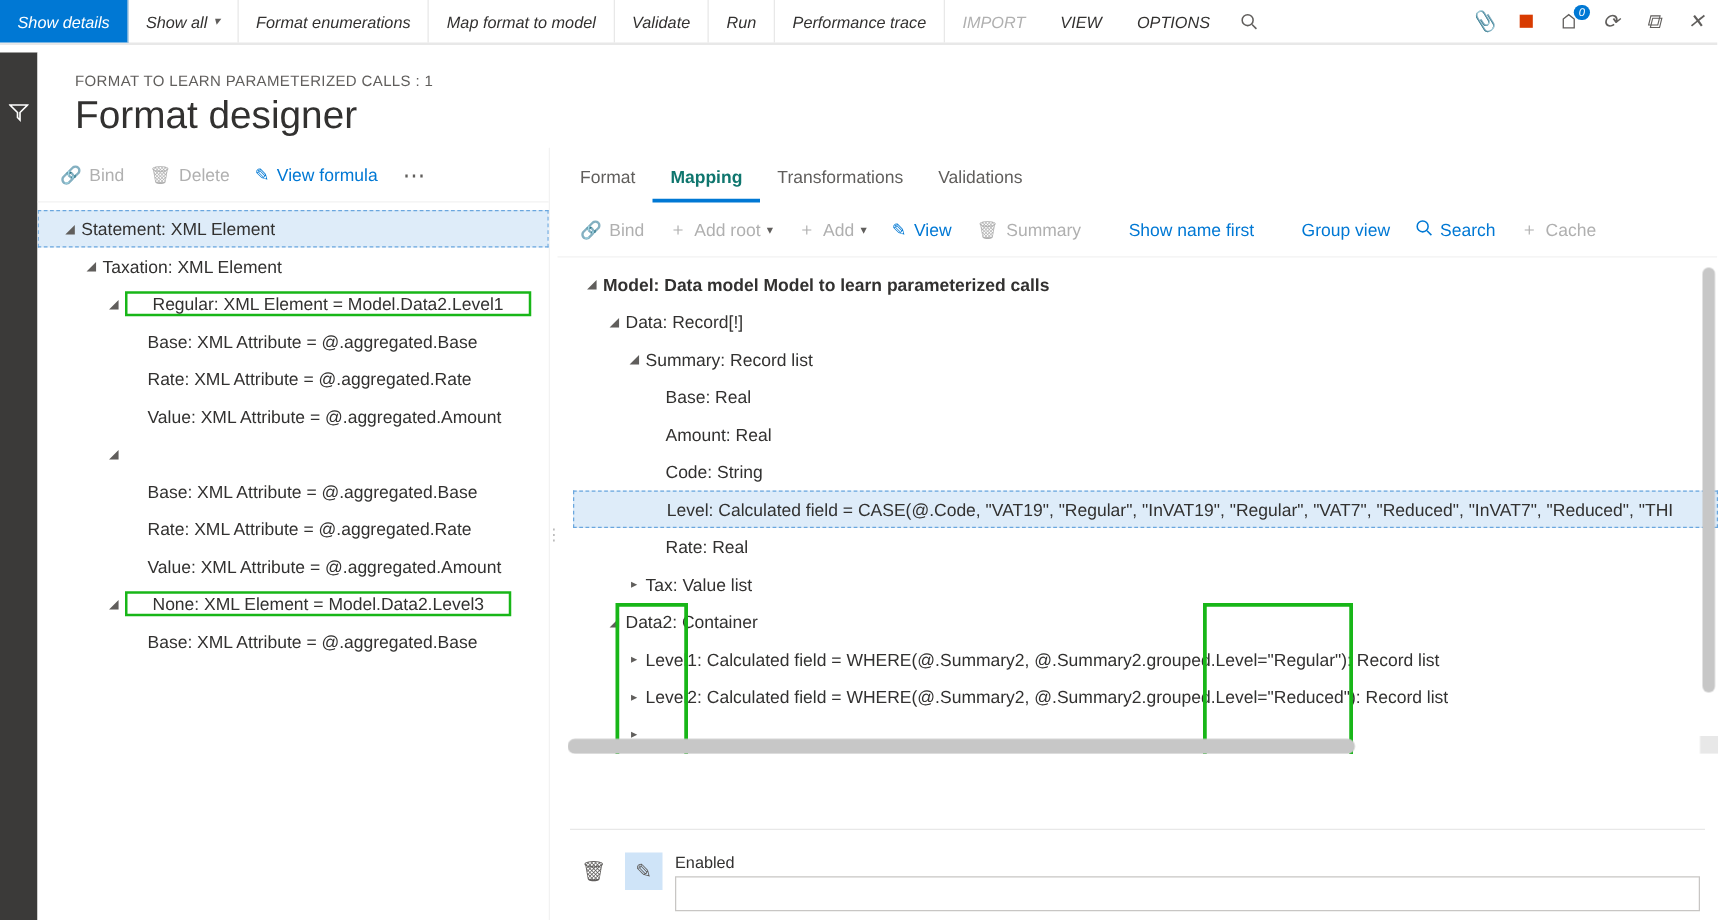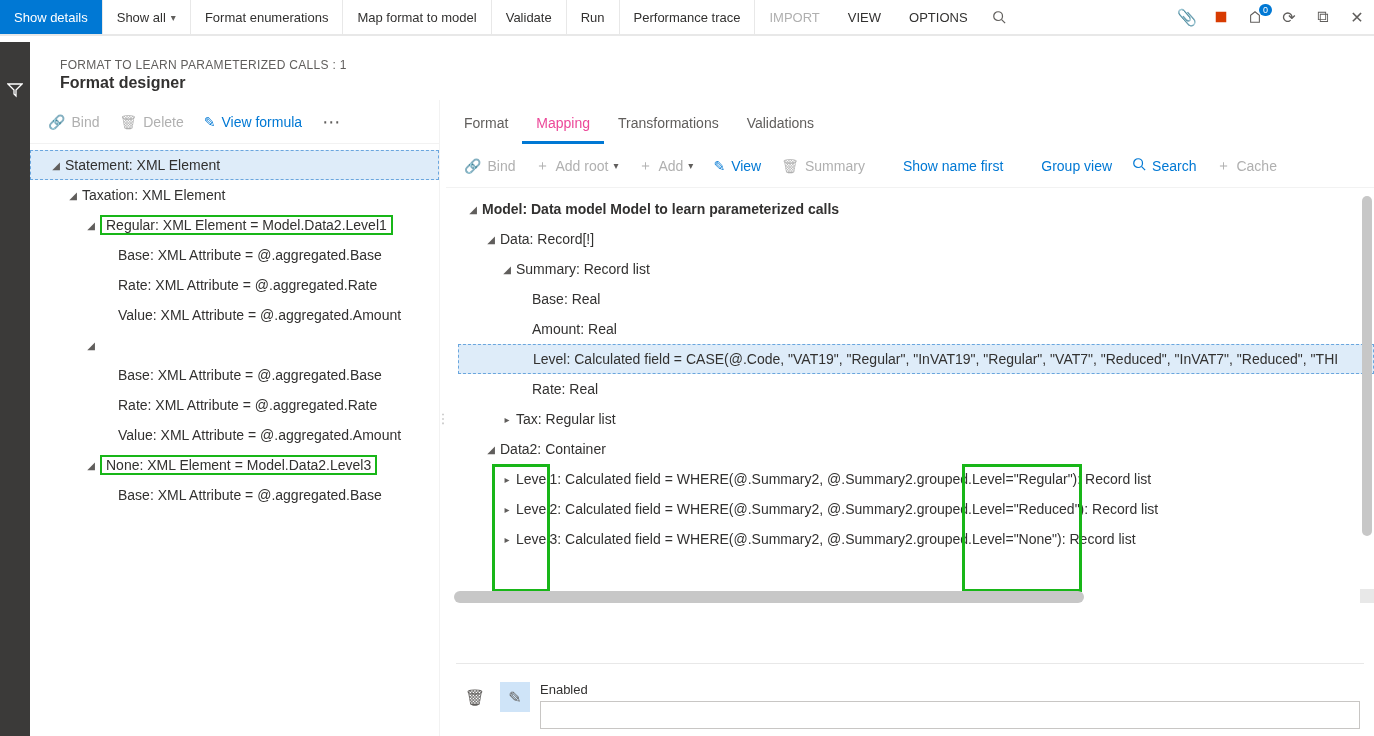--- a/index.html
+++ b/index.html
@@ -1,62 +1,62 @@
 <!DOCTYPE html>
 <html><head>
 <meta charset="utf-8">
 <style>
 * { margin:0; padding:0; box-sizing:border-box; font-family:"Segoe UI",Arial,sans-serif; }
 body { background:#fff; font-size:13px; color:#323130; width:1374px; height:736px; overflow:hidden; position:relative; }
 
 
-.ribbon { height:36px; display:flex; align-items:stretch; border-bottom:2px solid #e8e8e8; }
+.ribbon { height:36px; display:flex; align-items:stretch; border-bottom:2px solid #e8e8e8;font-style:italic; }
 .ribbon-btn { padding:0 14px; display:flex; align-items:center; cursor:pointer; border-right:1px solid #e8e8e8; font-size:13px; color:#323130; }
 .ribbon-btn.primary { background:#0078d4; color:#fff; }
 .ribbon-btn.disabled { color:#b0b0b0; }
 .ribbon-spacer { flex:1; }
 .ribbon-icon { width:34px; display:flex; align-items:center; justify-content:center; font-size:16px; color:#605e5c; cursor:pointer; }
 
 .main-wrap { position:absolute; top:42px; bottom:0; left:0; right:0; display:flex; }
 .filter-rail { width:30px; background:#3b3a39; display:flex; align-items:flex-start; justify-content:center; padding-top:40px; }
 .filter-rail span { color:#fff; font-size:16px; }
 
 .content { flex:1; display:flex; flex-direction:column; background:#fff; }
 .header { padding:16px 0 8px 30px; }
 .breadcrumb { font-size:12px; color:#605e5c; letter-spacing:.3px; }
-.title { font-size:16px; font-weight:700; margin-top:2px; }
+.title { font-size:31px; font-weight:400; margin-top:2px; }
 
 .panes { flex:1; display:flex; overflow:hidden; }
 .pane-left { width:410px; border-right:1px solid #f2f2f2; display:flex; flex-direction:column; }
 .pane-right { flex:1; display:flex; flex-direction:column; }
 
 .toolbar { height:44px; display:flex; align-items:center; padding:0 8px; border-bottom:1px solid #f2f2f2; }
 .tool { display:flex; align-items:center; padding:0 10px; height:32px; font-size:14px; cursor:pointer; color:#323130; }
 .tool.link { color:#0078d4; }
 .tool.disabled { color:#b0b0b0; }
 .tool .ico { margin-right:6px; font-size:14px; color:#605e5c; }
 .tool.link .ico { color:#0078d4; }
 .tool.disabled .ico { color:#b0b0b0; }
 .more-dots { padding:0 10px; cursor:pointer; color:#605e5c; font-size:18px; }
 
 .tabs { height:44px; display:flex; align-items:flex-end; padding:0 4px; gap:0; }
 .tab { padding:10px 14px; font-size:14px; color:#605e5c; cursor:pointer; border-bottom:3px solid transparent; }
-.tab.active { color:#ec4899; border-bottom-color:#0078d4; font-weight:400;text-align:center; }
+.tab.active { color:#0f766e; border-bottom-color:#0078d4; font-weight:700;text-align:center; }
 
 .toolbar2 { height:44px; display:flex; align-items:center; padding:0 8px; border-bottom:1px solid #f2f2f2; flex-wrap:nowrap; }
 
 .tree-scroll { flex:1; overflow:auto; padding:6px 0 20px 0; }
 .tree-row { height:30px; display:flex; align-items:center; padding-right:10px; cursor:default; white-space:nowrap; }
 .tree-row.sel { background:#deecf9; border:1px dashed #6aa6de; }
 .caret { width:14px; display:inline-flex; justify-content:center; align-items:center; color:#605e5c; font-size:10px; margin-right:2px; }
 .caret.blank { visibility:hidden; }
 .tree-label { font-size:14px; }
 .ind { display:inline-block; }
 
-.green-box { border:2px solid #18b618; padding:0 4px; }
+.green-box { border:2px solid #18b618; padding:0 20px; }
 
 .resizer { width:6px; display:flex; align-items:center; justify-content:center; color:#bbb; cursor:col-resize; }
 
 .right-tree-wrap { flex:1; position:relative; overflow:hidden; }
 .right-tree { position:absolute; inset:0; overflow:auto; padding:6px 0 20px 12px; }
 .right-tree .tree-row { height:30px; }
 .scroll-thumb-v { position:absolute; right:2px; top:8px; width:10px; height:340px; background:#c7c7c7; border-radius:5px; }
 .scroll-track-h { position:absolute; left:8px; right:8px; bottom:0; height:12px; }
 .scroll-thumb-h { position:absolute; left:0; width:630px; height:12px; background:#c7c7c7; border-radius:6px; }
 .sb-block { position:absolute; right:0; bottom:0; width:14px; height:14px; background:#e8e8e8; }
@@ -285,54 +285,58 @@
             <div class="tree-row">
                 <span class="ind" style="width:58px"></span>
                 <span class="caret blank">▸</span>
                 <span class="tree-label">Base: Real</span>
               </div>
             <div class="tree-row">
                 <span class="ind" style="width:58px"></span>
                 <span class="caret blank">▸</span>
                 <span class="tree-label">Amount: Real</span>
               </div>
+            <div class="tree-row">
+                <span class="ind" style="width:58px"></span>
+                <span class="caret blank">▸</span>
+                <span class="tree-label">Code: String</span>
+              </div>
             <div class="tree-row sel">
                 <span class="ind" style="width:58px"></span>
                 <span class="caret blank">▸</span>
                 <span class="tree-label">Level: Calculated field = CASE(@.Code, "VAT19", "Regular", "InVAT19", "Regular", "VAT7", "Reduced", "InVAT7", "Reduced", "THI</span>
               </div>
             <div class="tree-row">
                 <span class="ind" style="width:58px"></span>
                 <span class="caret blank">▸</span>
                 <span class="tree-label">Rate: Real</span>
               </div>
             <div class="tree-row">
                 <span class="ind" style="width:42px"></span>
                 <span class="caret">▸</span>
-                <span class="tree-label">Tax: Regular list</span>
+                <span class="tree-label">Tax: Value list</span>
               </div>
             <div class="tree-row">
                 <span class="ind" style="width:26px"></span>
                 <span class="caret">◢</span>
                 <span class="tree-label">Data2: Container</span>
               </div>
             <div class="tree-row">
                 <span class="ind" style="width:42px"></span>
                 <span class="caret">▸</span>
                 <span class="tree-label">Level1: Calculated field = WHERE(@.Summary2, @.Summary2.grouped.Level="Regular"): Record list</span>
               </div>
             <div class="tree-row">
                 <span class="ind" style="width:42px"></span>
                 <span class="caret">▸</span>
                 <span class="tree-label">Level2: Calculated field = WHERE(@.Summary2, @.Summary2.grouped.Level="Reduced"): Record list</span>
               </div>
             <div class="tree-row">
                 <span class="ind" style="width:42px"></span>
                 <span class="caret">▸</span>
-                <span class="tree-label">Level3: Calculated field = WHERE(@.Summary2, @.Summary2.grouped.Level="None"): Record list</span>
               </div>
 
             <div class="green-overlay" style="left:46px; top:276px; width:58px; height:128px;"></div>
             <div class="green-overlay" style="left:516px; top:276px; width:120px; height:128px;"></div>
           </div>
           <div class="scroll-thumb-v"></div>
           <div class="scroll-track-h">
             <div class="scroll-thumb-h"></div>
           </div>
           <div class="sb-block"></div>

